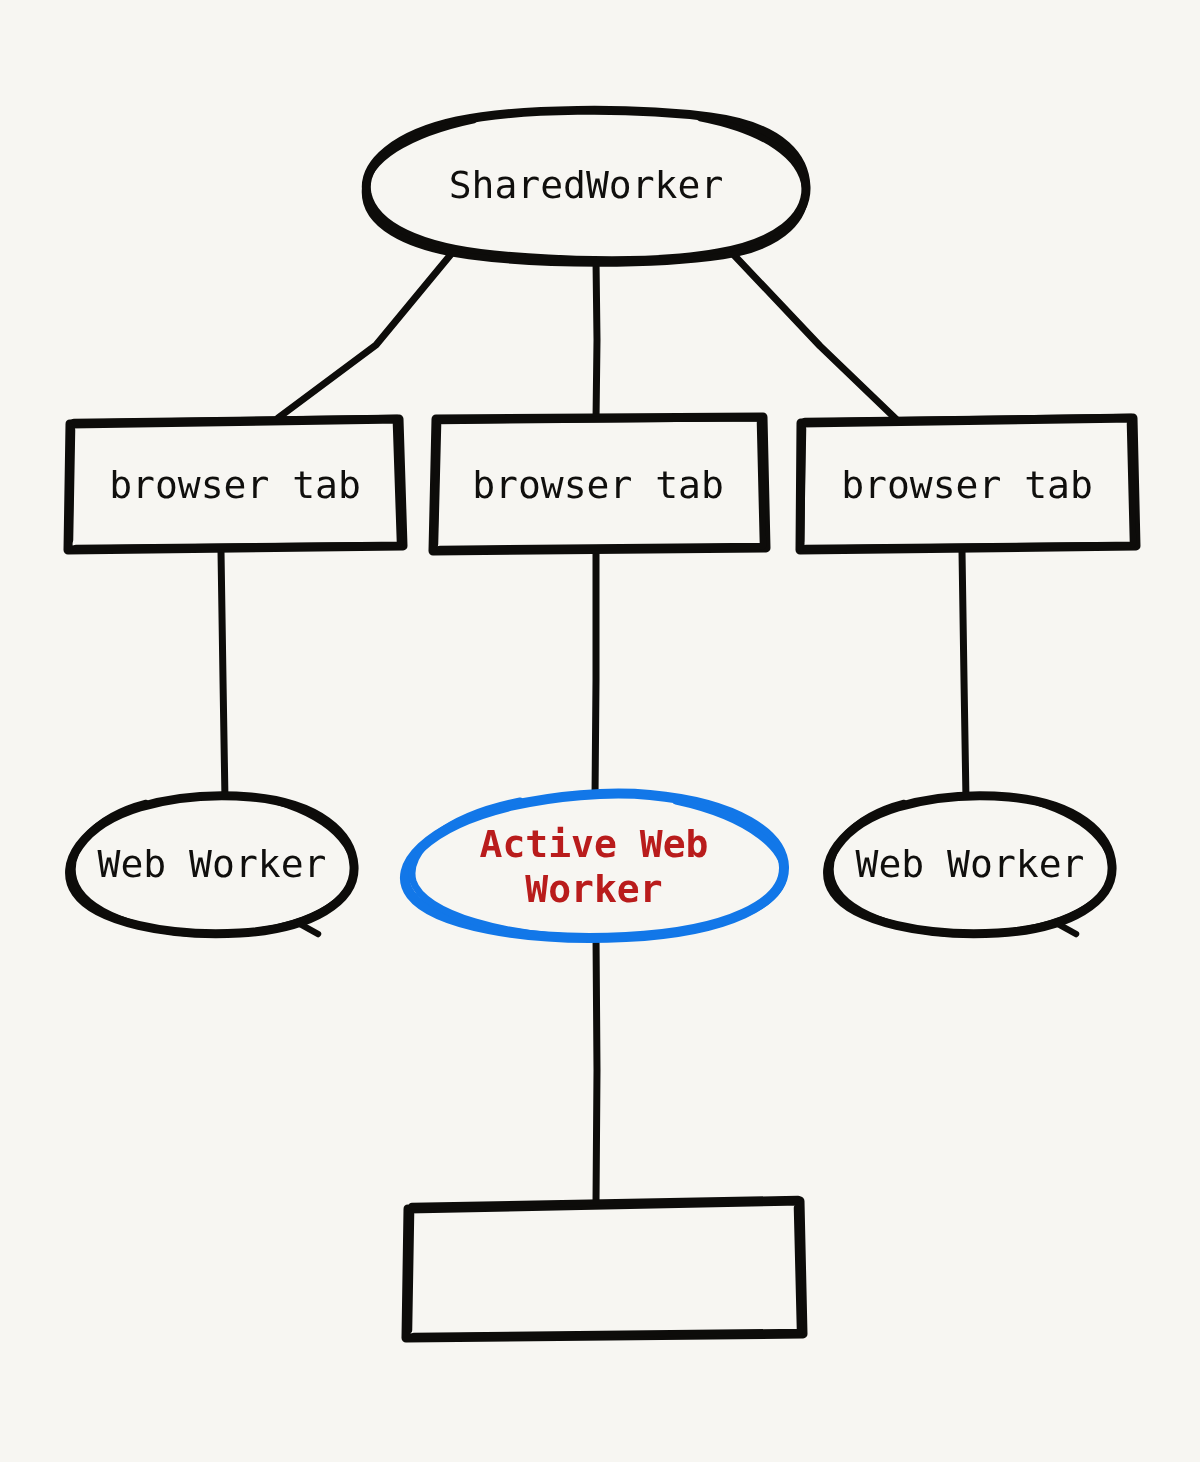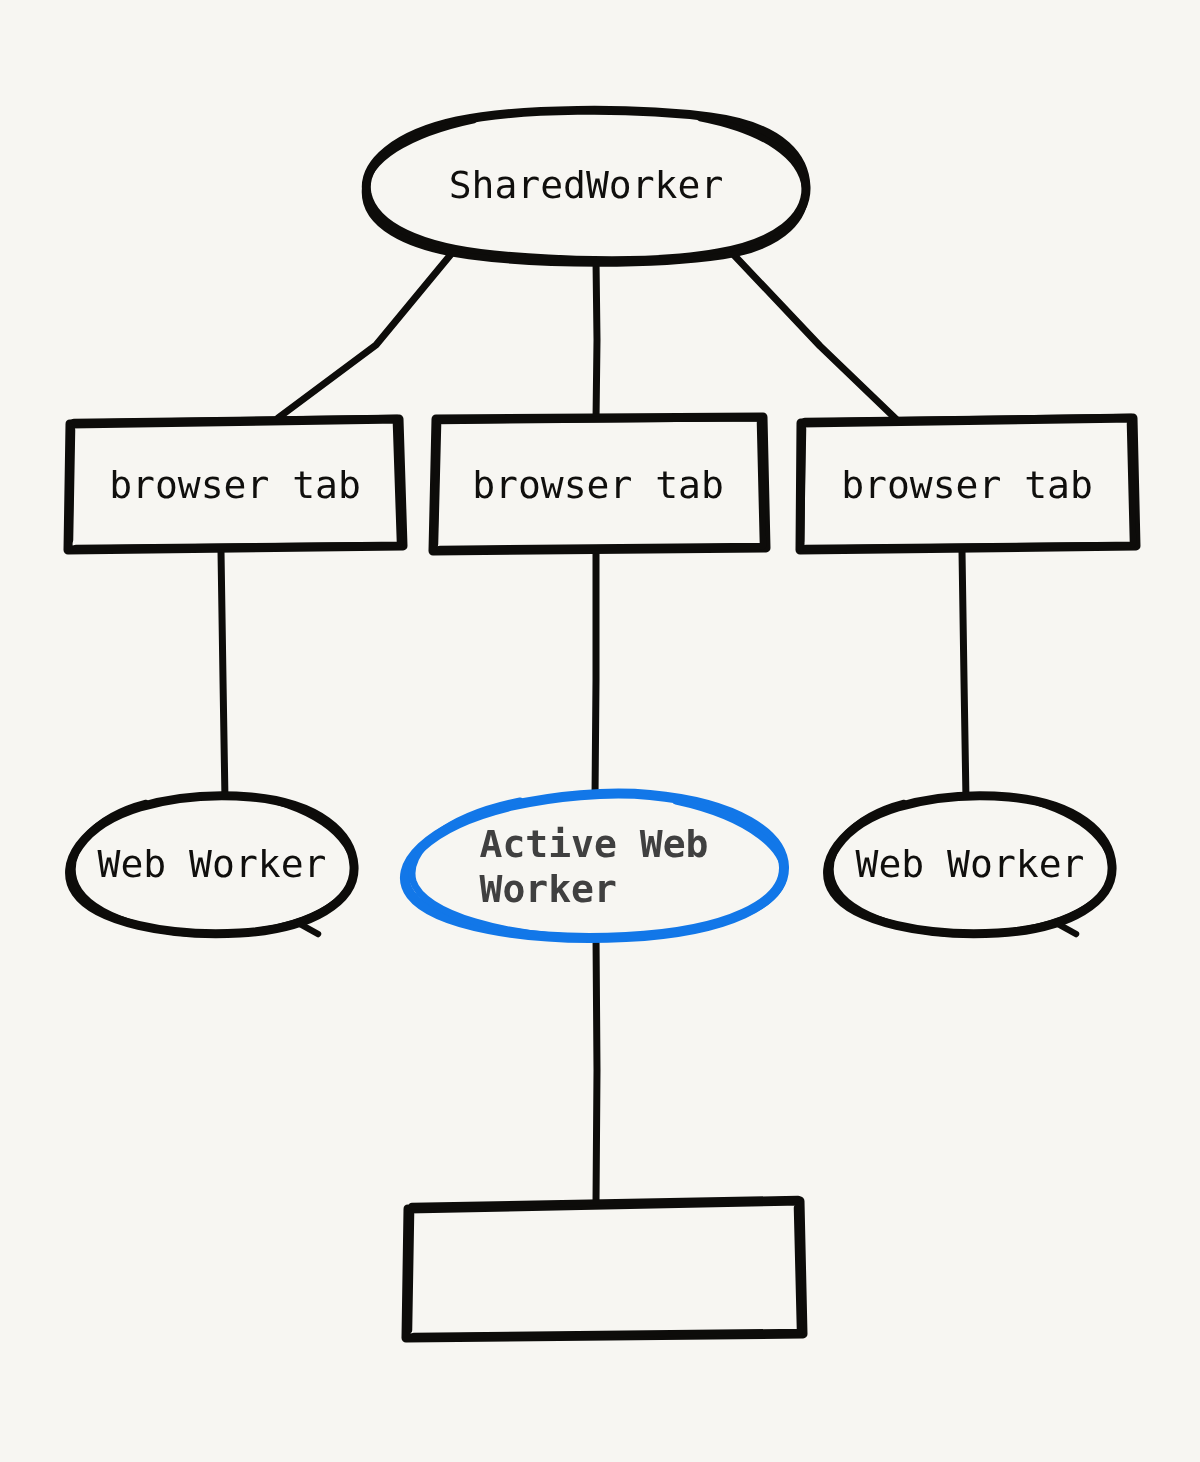--- a/index.html
+++ b/index.html
@@ -25,32 +25,32 @@
     left: 0;
     width: 1200px;
     height: 1462px;
     display: block;
   }
   .node-label {
     position: absolute;
     display: flex;
     align-items: center;
     justify-content: center;
-    text-align: left;
+    text-align: center;
     font-family: "DejaVu Sans Mono", "Liberation Mono", monospace;
     font-size: 38px;
     line-height: 1.18;
     letter-spacing: 0px;
     color: #100f0d;
     white-space: pre-line;
     pointer-events: none;
     font-weight: 400;
   }
   .node-label.accent {
-    color: #404040;
+    color: #b91c1c;
     font-weight: 700;
   }
   .edge-stroke {
     fill: none;
     stroke: #0d0c0a;
     stroke-width: 7;
     stroke-linecap: round;
     stroke-linejoin: round;
   }
   .shape-stroke {

